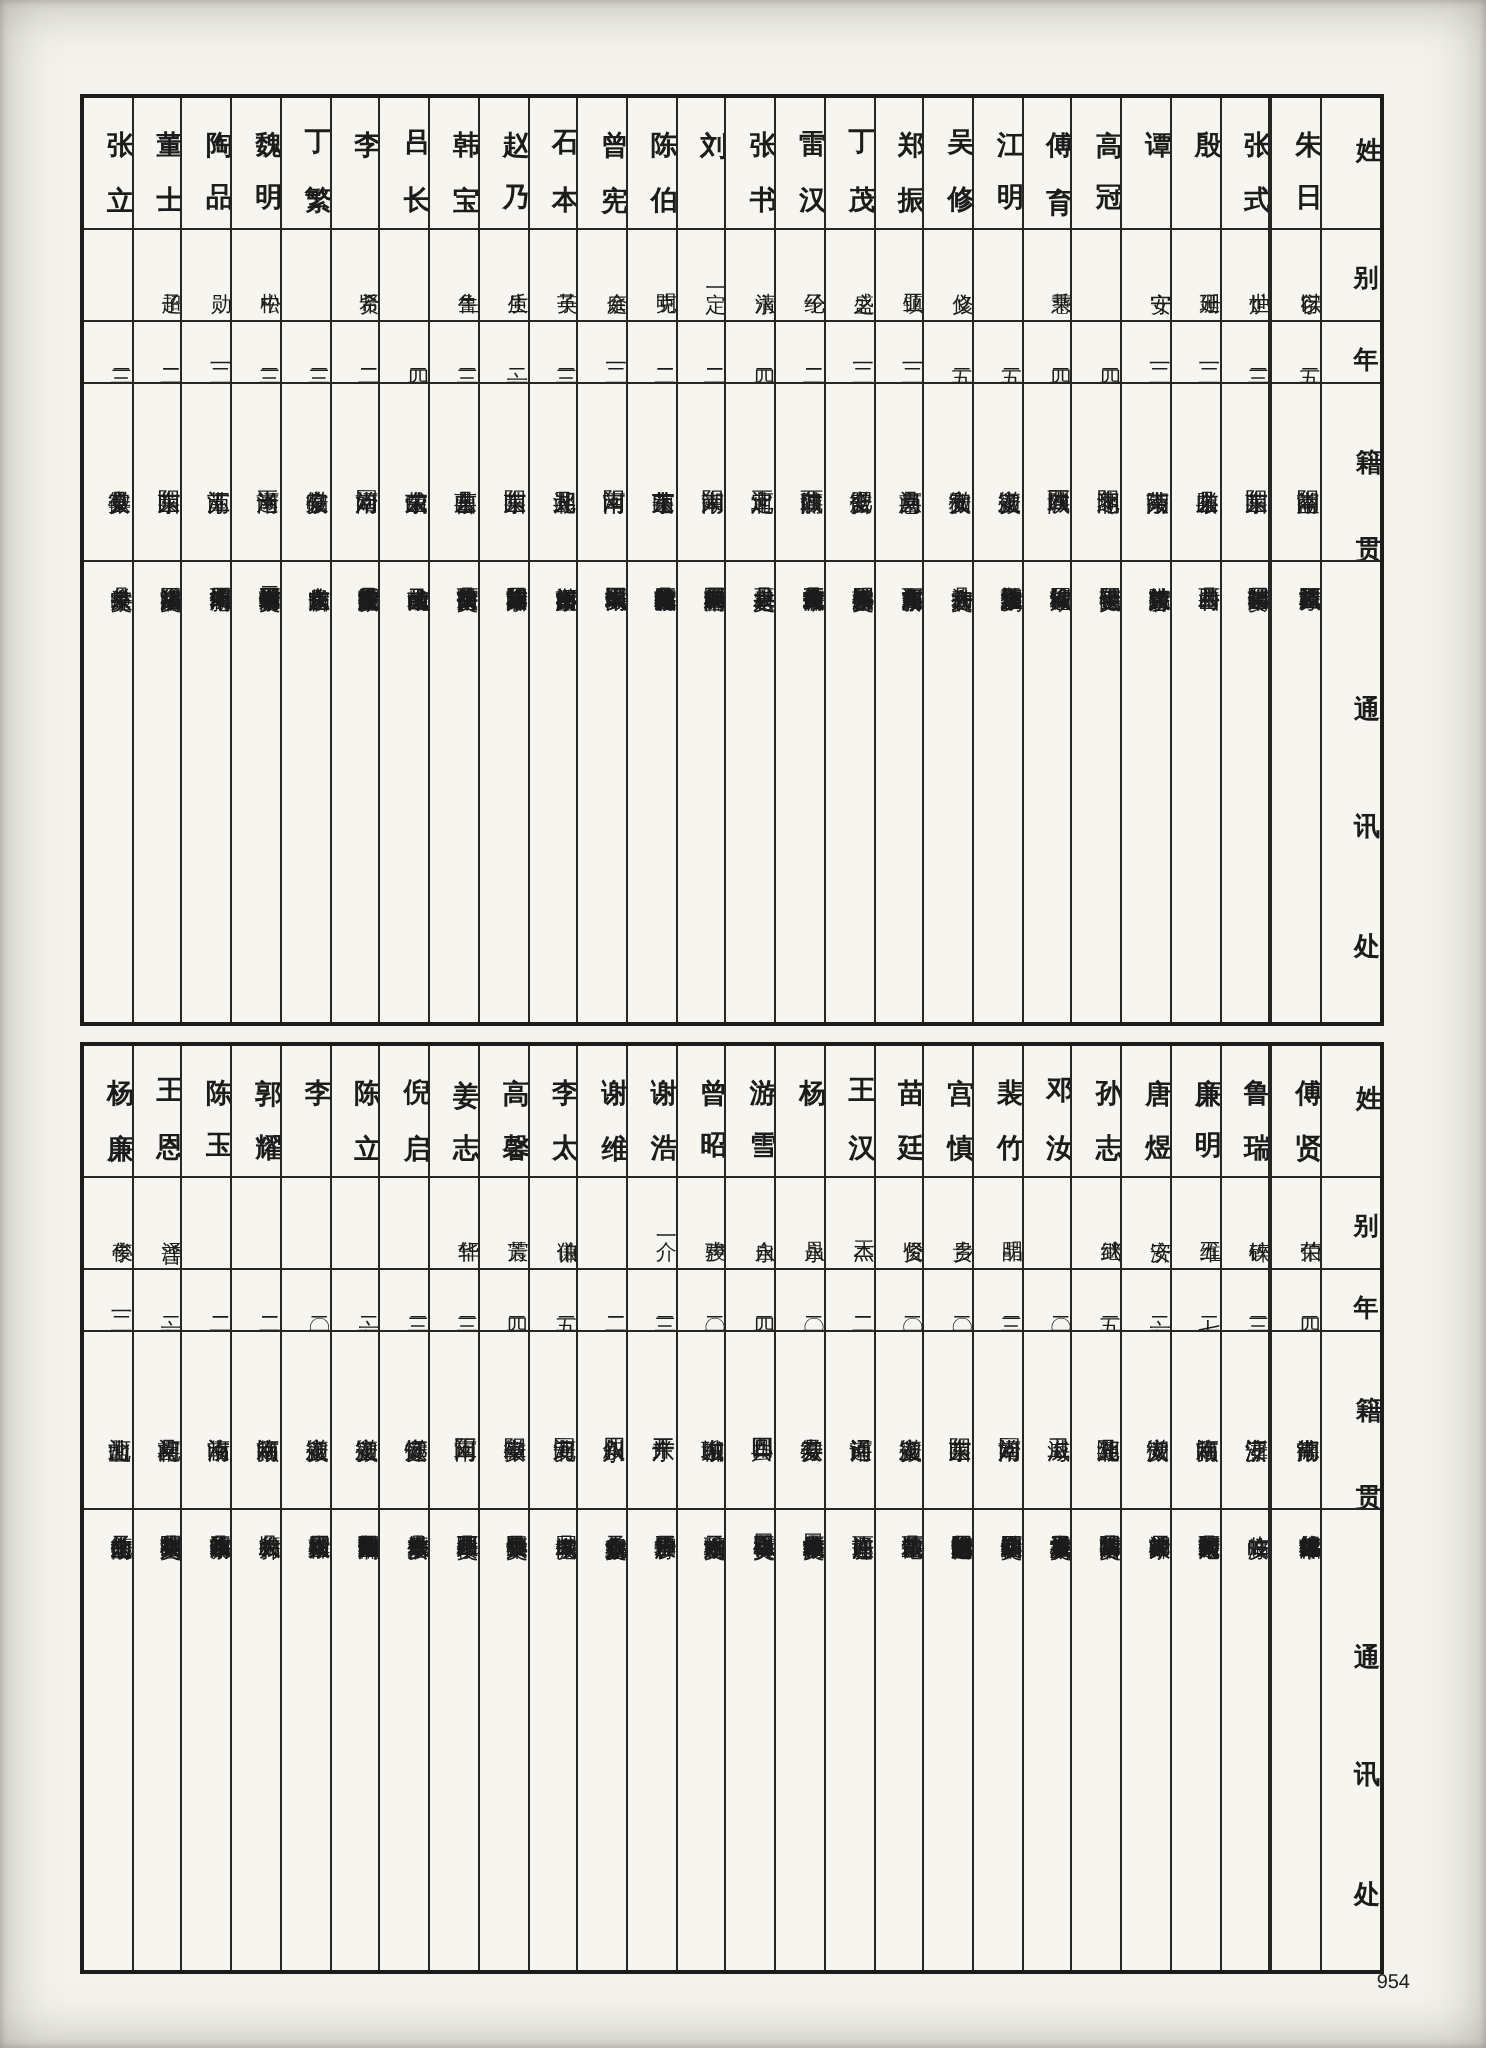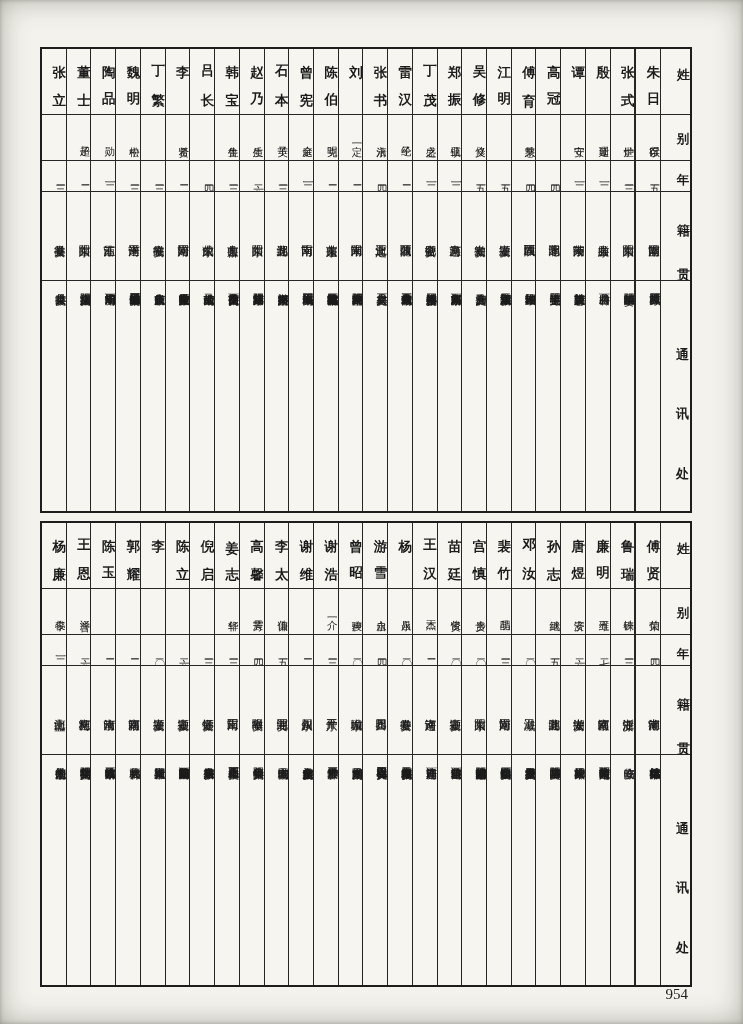--- a/index.html
+++ b/index.html
@@ -81,23 +81,23 @@
     text-align:start;
   }
   .col.header .cell{font-weight:700;}
   .col.header .cell-name{font-size:13px;padding:9px 0;}
   .col.header .cell-alias{font-size:12.5px;font-weight:700;text-align:justify;text-align-last:justify;padding:7px 0;}
   .col.header .cell-age{font-size:12.5px;text-align:justify;text-align-last:justify;padding:2px 0;}
   .col.header .cell-native{font-size:13px;text-align:justify;text-align-last:justify;padding:22px 0;}
   .col.header .cell-address{font-size:13px;text-align:justify;text-align-last:justify;padding:55px 0;}
   .page-number{
     position:absolute;
-    top:986px;right:55px;
-    font-size:15px;
-    font-family:Liberation Serif, serif;
+    top:986px;right:38px;
+    font-size:10px;
+    font-family:Liberation Sans, sans-serif;
     color:#20201e;
   }
 </style>
 </head>
 <body>
 
 <div class="sheet">
   <div class="rtable top">
       <div class="col header">
         <div class="cell cell-name">姓名</div>

